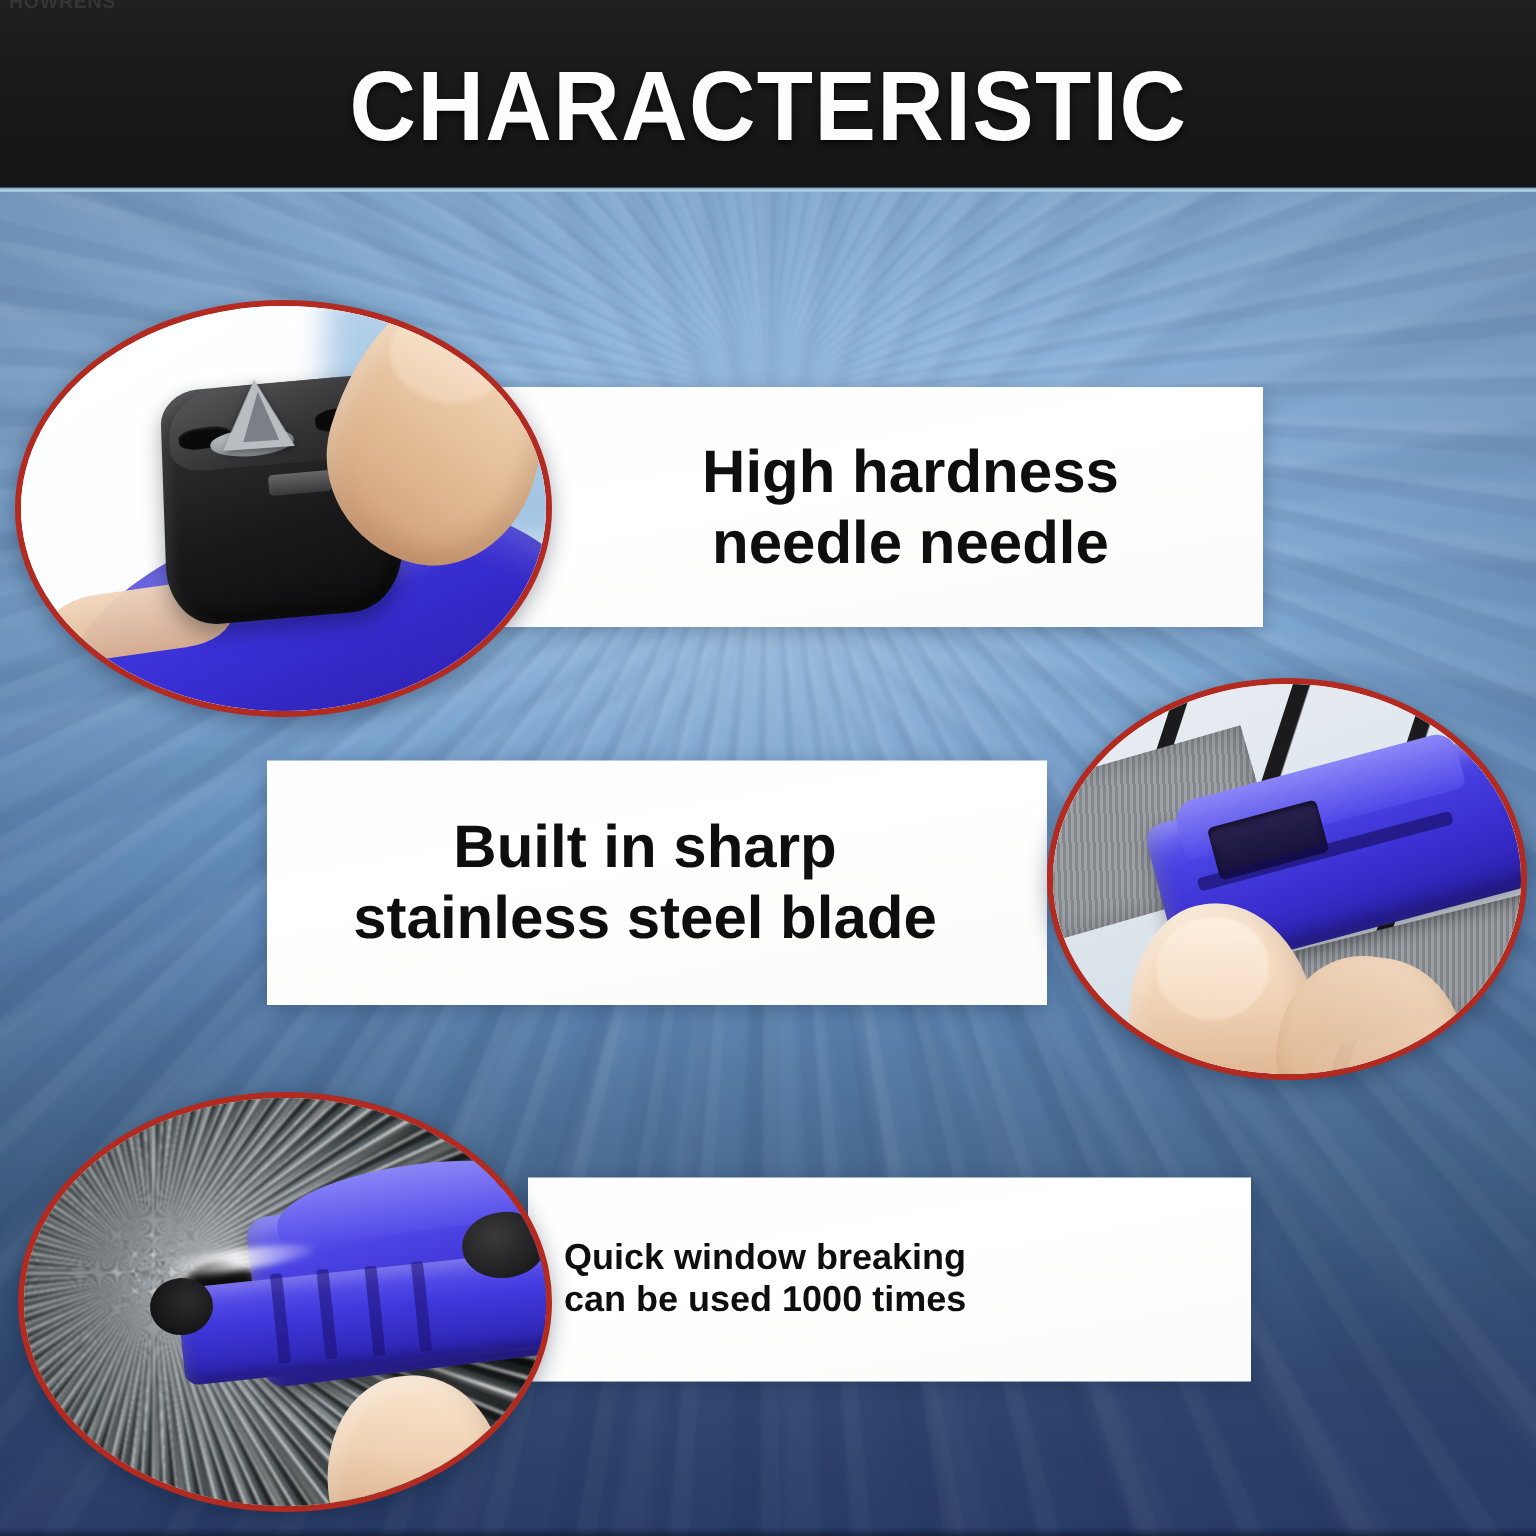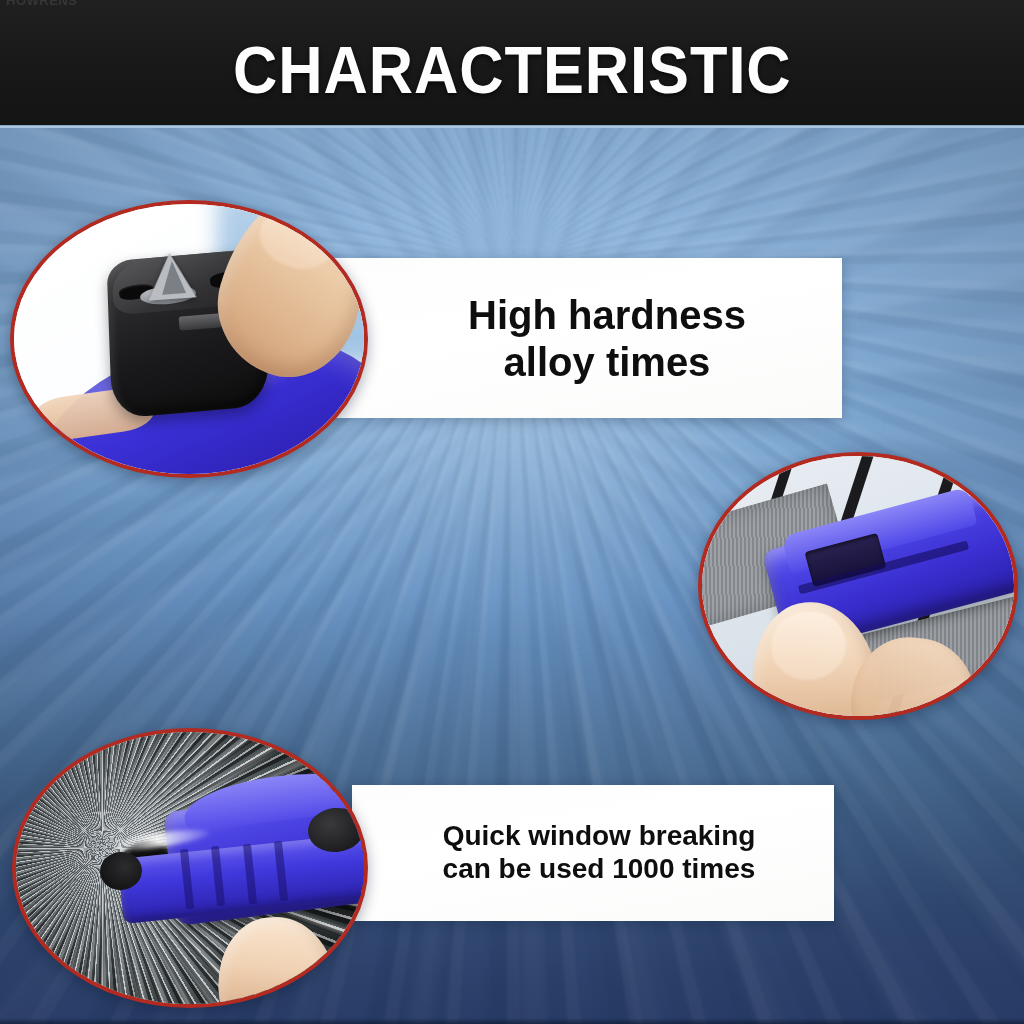--- a/index.html
+++ b/index.html
@@ -117,21 +117,21 @@
   }
 
   #callout-1{left:330px;top:258px;width:512px;height:160px;}
   #callout-1 .txt{font-size:40px;text-align:center;padding:0 14px 0 56px;
     transform:translateY(1px);}
 
   #callout-2{left:178px;top:507px;width:520px;height:163px;}
   #callout-2 .txt{font-size:40px;text-align:center;padding:0 36px 0 20px;}
 
   #callout-3{left:352px;top:785px;width:482px;height:136px;}
-  #callout-3 .txt{font-size:28px;text-align:center;padding:0 12px 0 24px;}
+  #callout-3 .txt{font-size:24px;text-align:left;padding:0 12px 0 24px;}
 
   
   .photo{
     position:absolute;z-index:30;border-radius:50%;
     border:4px solid #b22a20;
     overflow:hidden;
     box-shadow:0 4px 14px rgba(8,22,48,.35);
     background:#eef4fa;
   }
 
@@ -399,23 +399,27 @@
   <div id="bg">
     <div class="glow"></div>
     <div class="rays"></div>
     <div class="rays2"></div>
     <div class="vignette"></div>
     <div class="floorline"></div>
   </div>
 
   <div class="callout" id="callout-1">
     <div class="txt">High hardness
-alloy times</div>
-  </div>
-
+needle needle</div>
+  </div>
+
+  <div class="callout" id="callout-2">
+    <div class="txt">Built in sharp
+stainless steel blade</div>
+  </div>
 
   <div class="callout" id="callout-3">
     <div class="txt">Quick window breaking
 can be used 1000 times</div>
   </div>
 
   <div class="photo" id="photo-1">
     <div id="p1-bg"></div>
     <div id="p1-sky"></div>
     <div id="p1-blue"></div>

